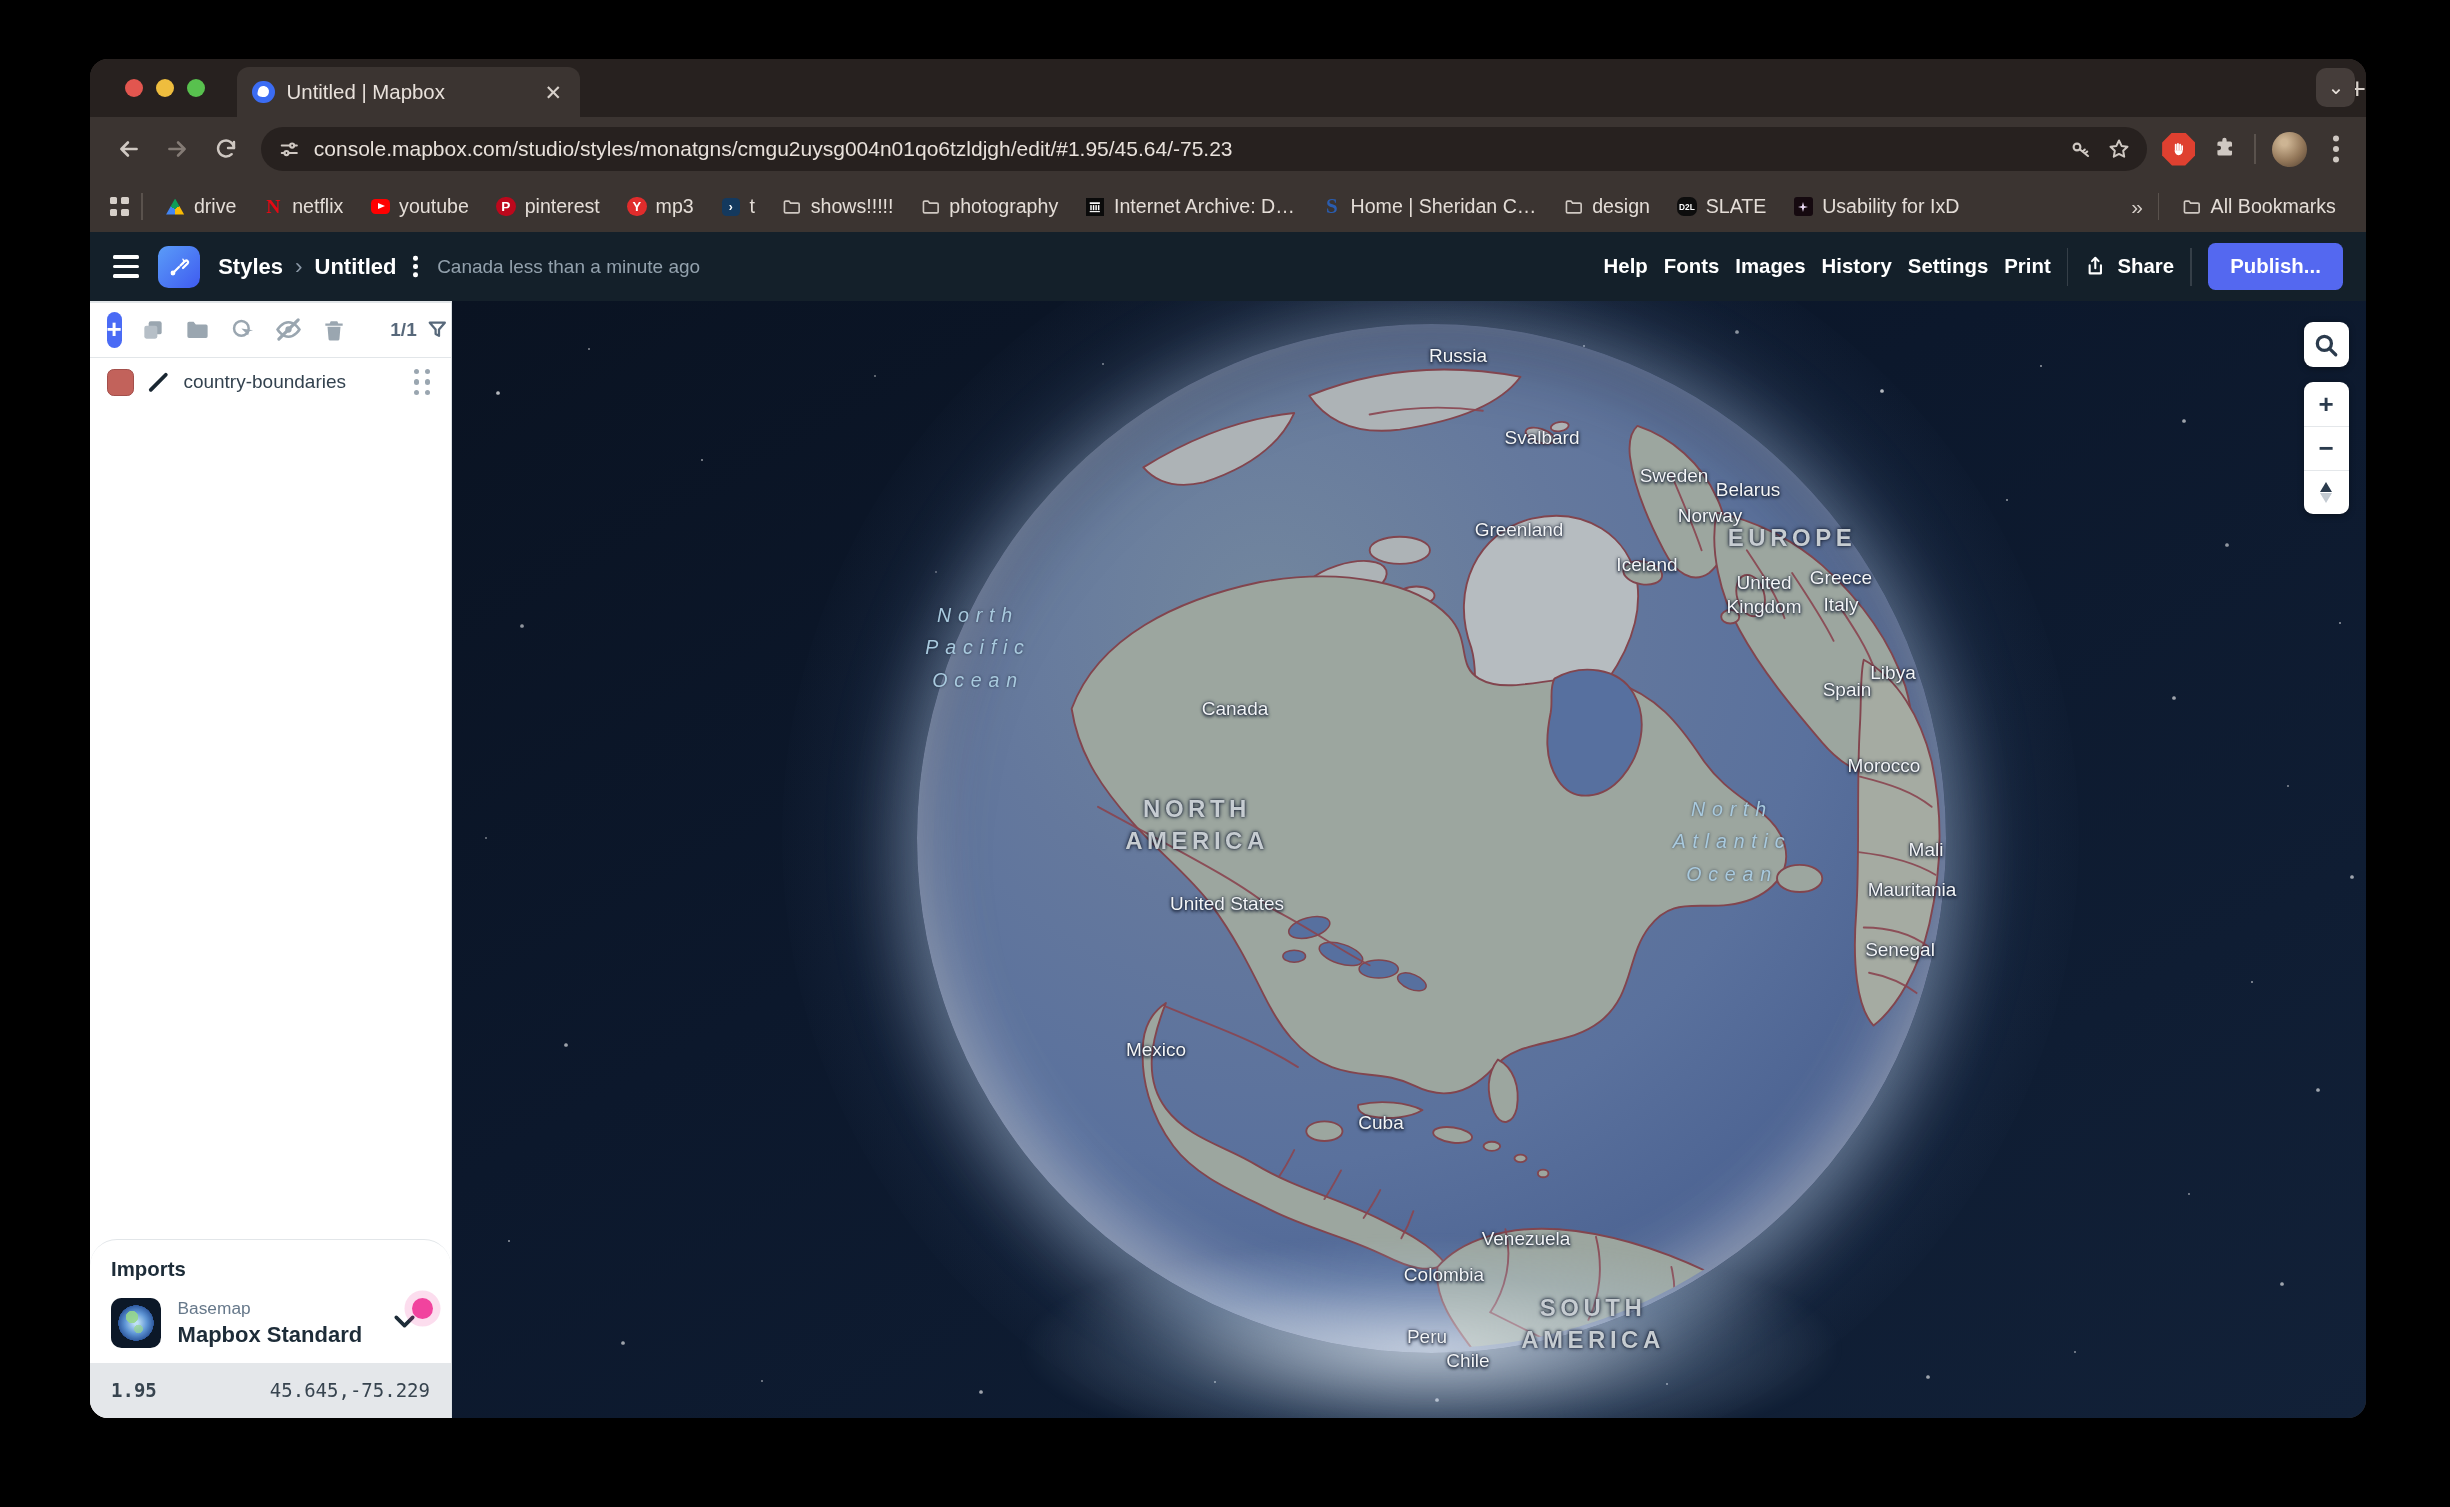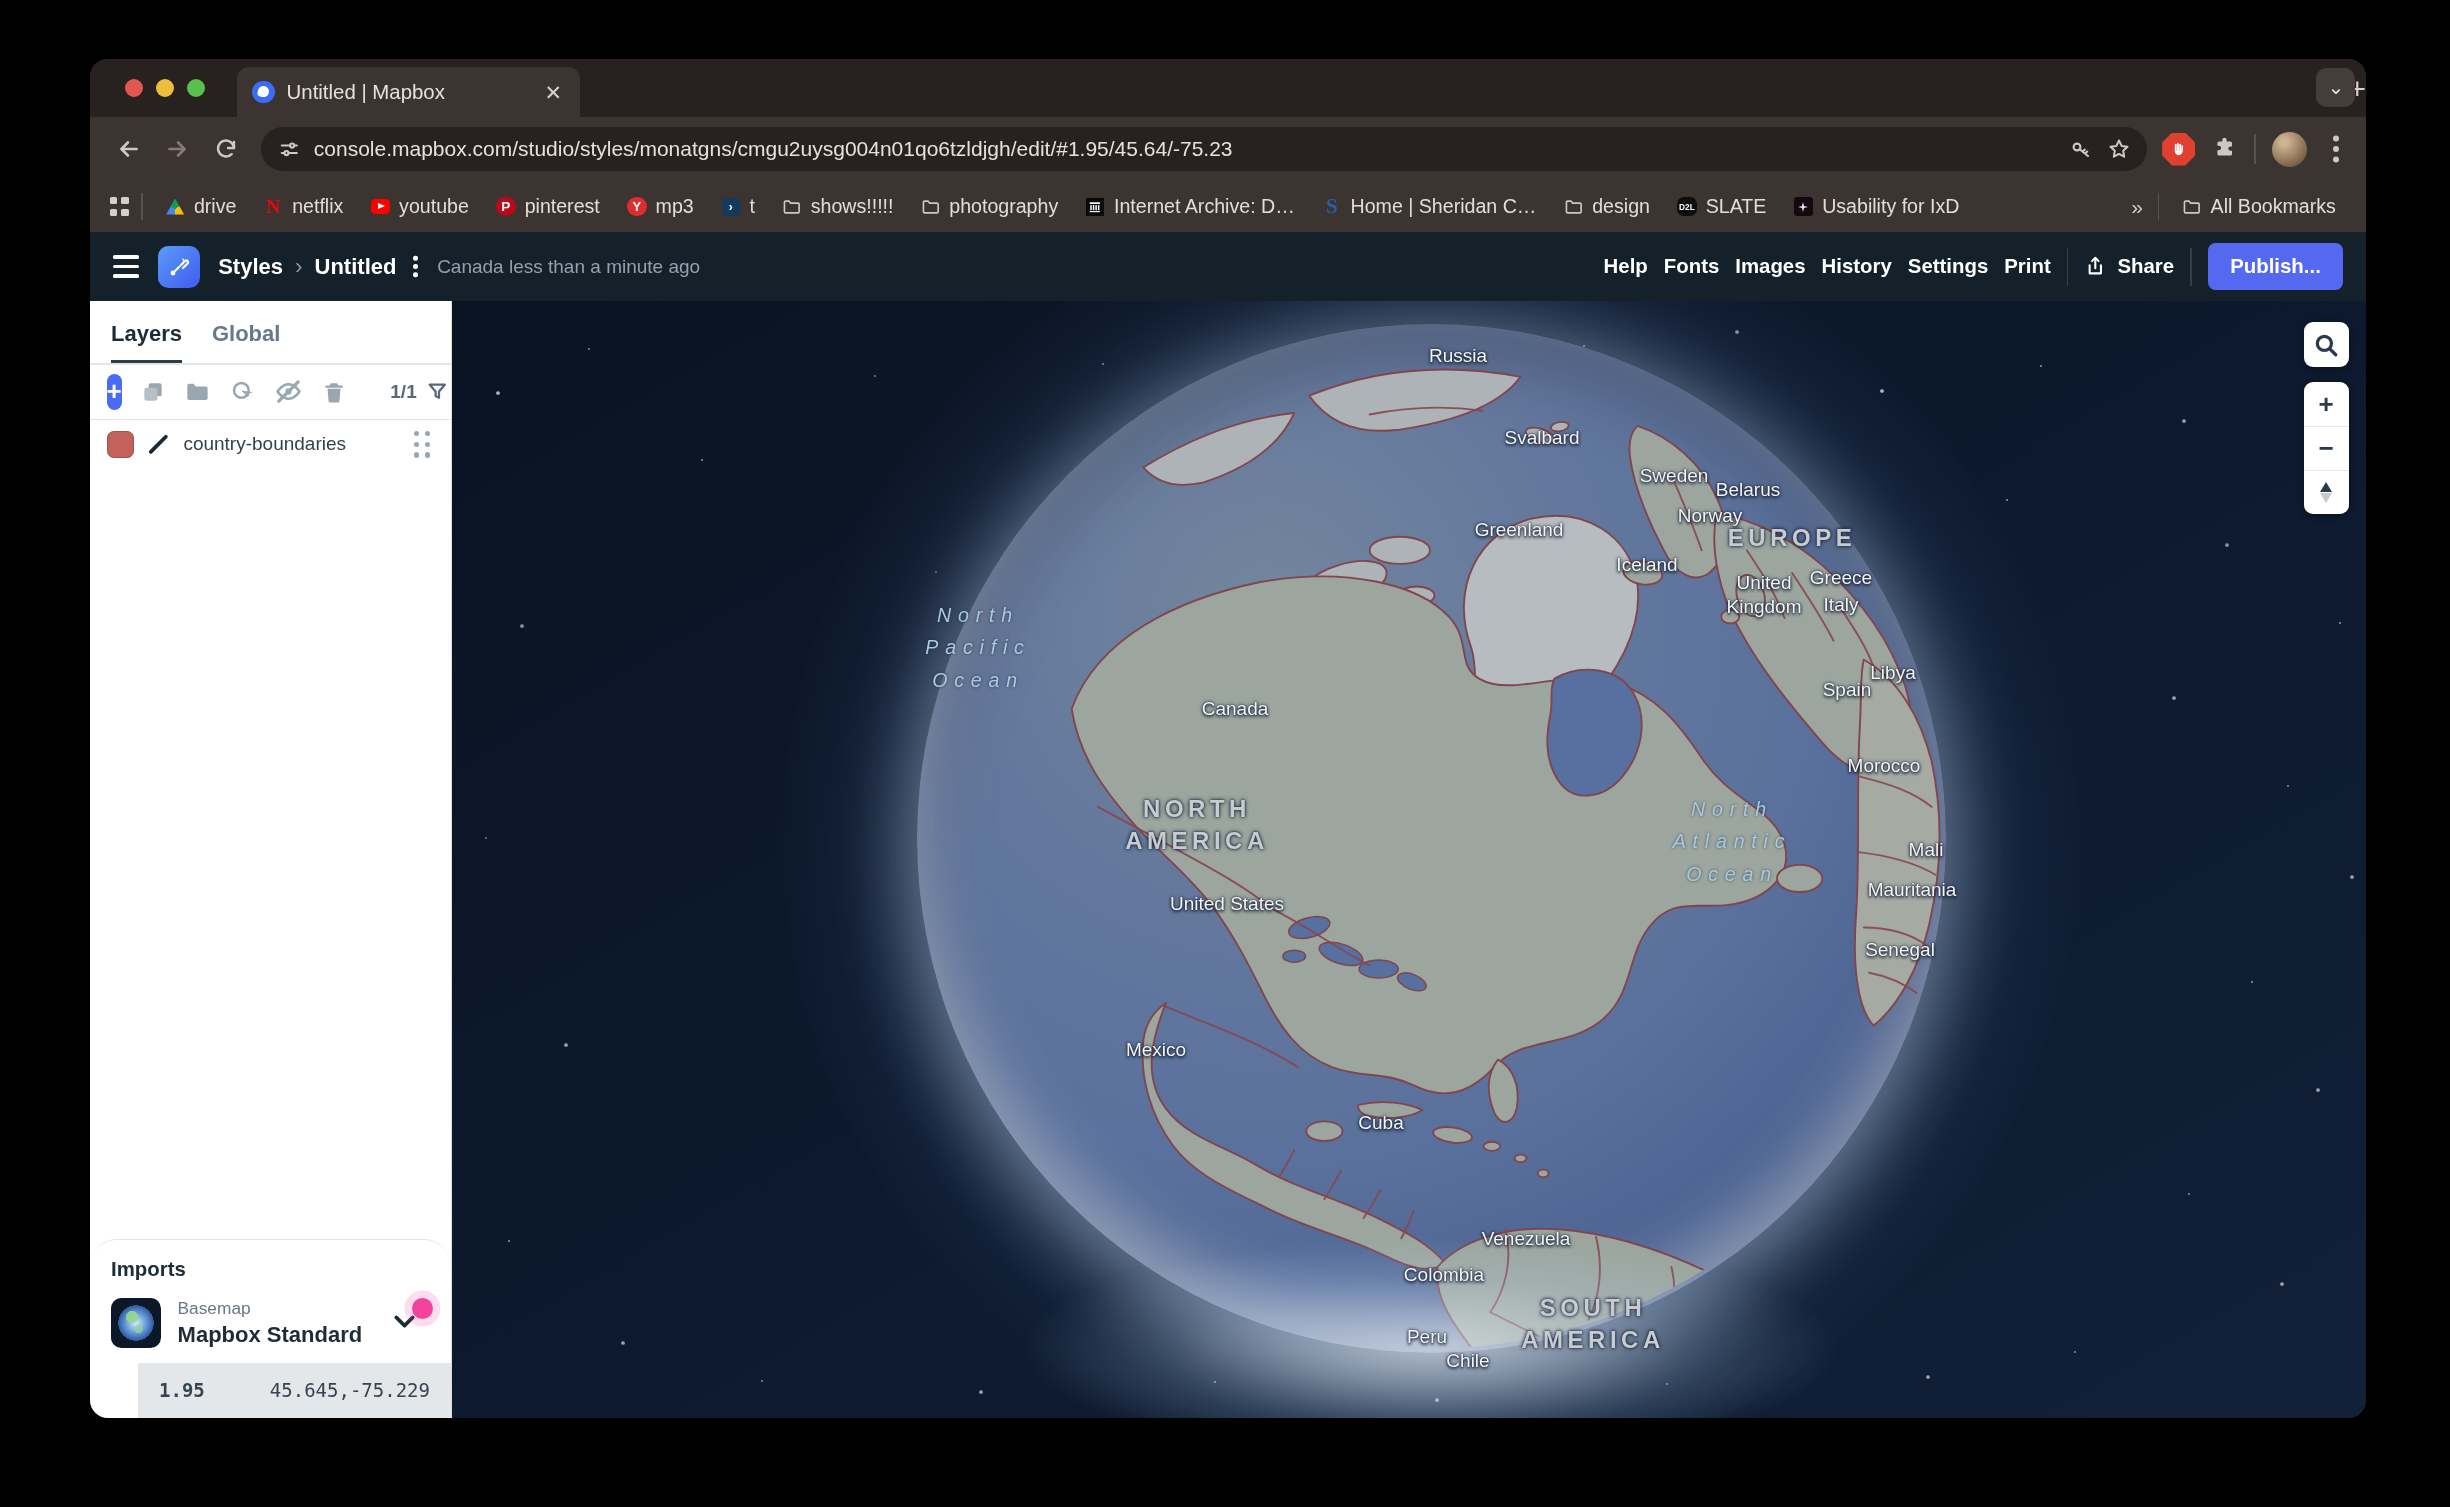--- a/index.html
+++ b/index.html
@@ -113,21 +113,21 @@
     background-image:radial-gradient(circle at 42% 38%, rgba(150,215,140,.9) 0 14%, transparent 15%),
       radial-gradient(circle at 55% 62%, rgba(150,215,140,.7) 0 10%, transparent 11%),
       radial-gradient(circle 19.6px at 50% 50%, #bfe0f5 10%, #5f96d6 55%, #2f5aa0 90%, transparent 91%);
     flex:none; }
   .import-kind { color:#66788a; font-size:17.3px; }
   .import-name { color:#1d2c38; font-size:22px; font-weight:700; margin-top:3px; }
   .import-chev { margin-left:auto; position:relative; width:42px; height:35px; }
   .pink-dot { position:absolute; right:-3px; top:-7.5px; width:21px; height:21px; border-radius:50%; background:#f1439e;
     box-shadow:0 0 0 7.5px rgba(241,67,158,.18); }
   .statusbar { background:#e4e7ea; padding:16.6px 21px; display:flex; justify-content:space-between;
-    font-family:"DejaVu Sans Mono", monospace; font-size:19px; color:#37444f;margin-left:48px; }
+    font-family:"DejaVu Sans Mono", monospace; font-size:19px; color:#37444f; }
   .statusbar .z { font-weight:700; }
 
   
   .map { flex:1; position:relative; overflow:hidden;
     background:linear-gradient(150deg,#0a1322 0%, #0c182c 40%, #0f1d33 75%, #122138 100%); }
   .stars { position:absolute; left:0; top:0; width:1.5px; height:1.5px; border-radius:50%; background:transparent;
     box-shadow:
       45px 91px 0 0.8px rgba(255,255,255,.7), 136px 47px 0 rgba(255,255,255,.45), 249px 158px 0 rgba(255,255,255,.5),
       69px 324px 0 0.8px rgba(255,255,255,.55), 33px 536px 0 rgba(255,255,255,.4), 113px 743px 0 0.8px rgba(255,255,255,.6),
       56px 939px 0 rgba(255,255,255,.5), 170px 1041px 0 0.8px rgba(255,255,255,.6), 309px 1079px 0 rgba(255,255,255,.45),
@@ -397,24 +397,20 @@
         <span class="mb-link">Share</span>
       </span>
       <span class="mb-vsep"></span>
       <span class="publish-btn">Publish...</span>
     </div>
   </div>
 
   <div class="content">
 
     <div class="sidebar">
-      <div class="sb-tabs">
-        <span class="sb-tab active">Layers</span>
-        <span class="sb-tab">Global</span>
-      </div>
       <div class="sb-div"></div>
       <div class="sb-toolbar">
         <span class="add-btn">+</span>
         <span class="sb-ic">
           <svg width="26" height="26" viewBox="0 0 24 24" fill="#9aa6b0">
               <rect x="8" y="4" width="12" height="12" rx="2"></rect>
               <rect x="4" y="8" width="12" height="12" rx="2" fill="#b6bfc7"></rect>
             </svg>
         </span>
         <span class="sb-ic">

